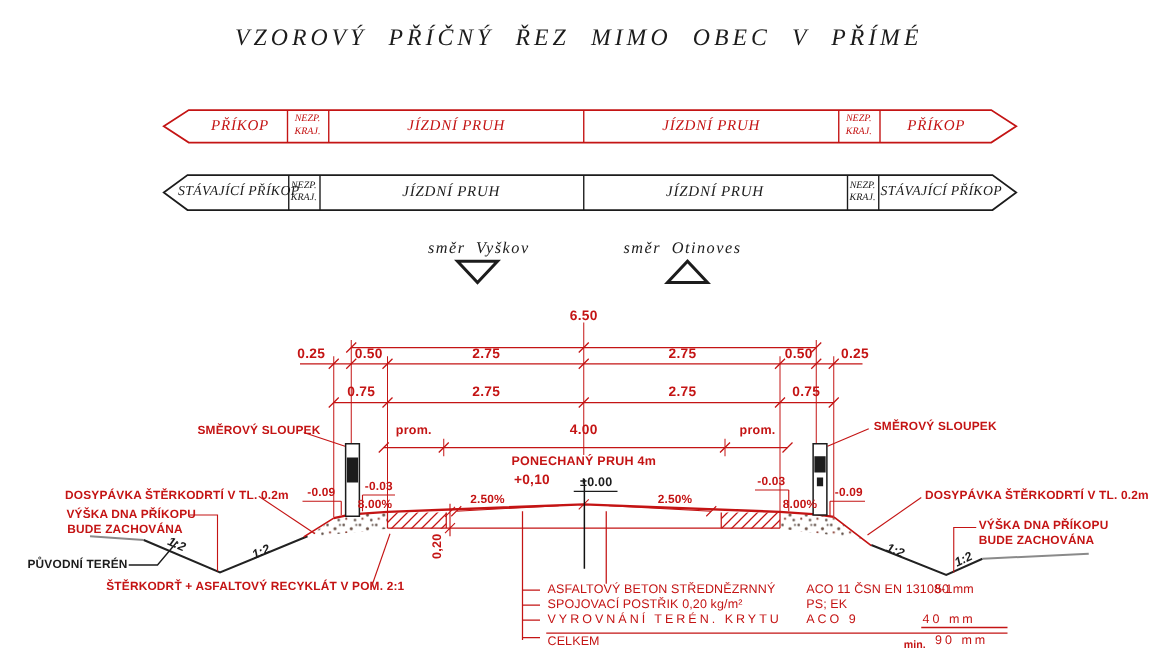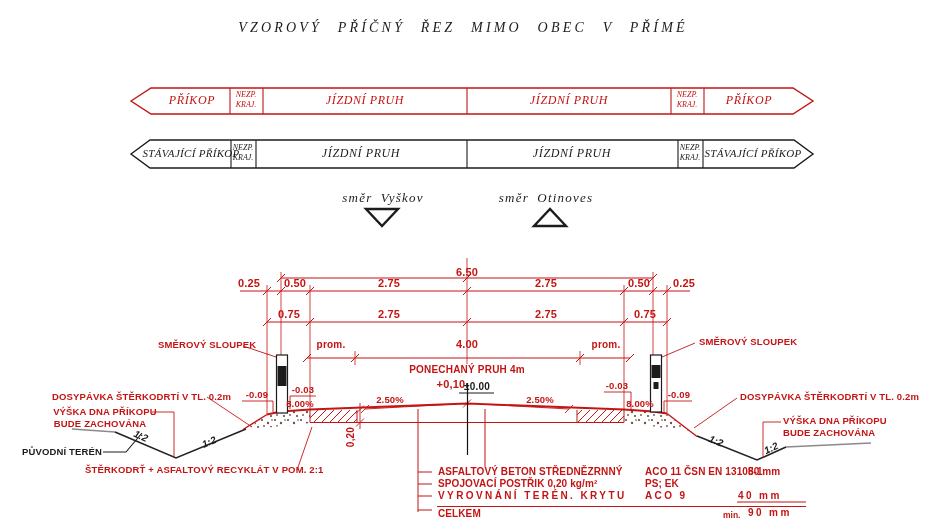--- a/index.html
+++ b/index.html
@@ -7,27 +7,27 @@
          font-family:"Liberation Sans",sans-serif;}
   #stage svg{position:absolute;left:0;top:0;}
   .t{position:absolute;white-space:nowrap;}
   .c{transform:translateX(-50%);}
   .red{color:#c41414;}
   .blk{color:#1c1c1c;}
   .lab{font-weight:bold;font-size:9.5px;letter-spacing:.15px;text-align:center;}
   .dim{font-weight:bold;font-size:11px;letter-spacing:.2px;}
   .dimsm{font-weight:bold;font-size:10px;letter-spacing:.2px;}
   .serif-i{font-family:"Liberation Serif","DejaVu Serif",serif;font-style:italic;}
-  .title1{font-size:14px;letter-spacing:3.2px;word-spacing:9px;font-style:italic;}
+  .title1{font-size:19px;letter-spacing:3.2px;word-spacing:9px;font-style:italic;}
   .title2{font-size:16.5px;letter-spacing:2.6px;word-spacing:4px;}
   .band{font-size:12px;letter-spacing:.6px;}
   .bandxs{font-size:11px;letter-spacing:.3px;}
   .bandsm{font-size:8px;letter-spacing:0;}
   .dir{font-size:13px;letter-spacing:1.2px;word-spacing:4px;}
-  .mat{font-weight:bold;font-size:10px;letter-spacing:.1px;}
+  .mat{font-weight:normal;font-size:10px;letter-spacing:.1px;}
   .spaced{letter-spacing:2.4px;}
   .slope12{font-weight:bold;font-style:italic;font-size:10px;}
 </style>
 </head>
 <body>
 
 <div id="stage">
 
   <svg width="933" height="525" viewBox="0 0 933 525">
     <defs>
@@ -138,38 +138,38 @@
   <div class="t c serif-i blk bandsm" style="left:243px;top:153px">KRAJ.</div>
   <div class="t c serif-i blk band" style="left:361px;top:146px">JÍZDNÍ PRUH</div>
   <div class="t c serif-i blk band" style="left:572px;top:146px">JÍZDNÍ PRUH</div>
   <div class="t c serif-i blk bandsm" style="left:690px;top:143px">NEZP.</div>
   <div class="t c serif-i blk bandsm" style="left:690px;top:153px">KRAJ.</div>
   <div class="t c serif-i blk bandxs" style="left:753px;top:147px">STÁVAJÍCÍ PŘÍKOP</div>
 
   <div class="t c serif-i blk dir" style="left:383px;top:190px">směr Vyškov</div>
   <div class="t c serif-i blk dir" style="left:546px;top:190px">směr Otinoves</div>
 
-  <div class="t c red dim" style="left:467px;top:266px">6.50</div>
+  <div class="t c red dim" style="left:467px;top:247px">6.50</div>
   <div class="t c red dim" style="left:249px;top:277px">0.25</div>
   <div class="t c red dim" style="left:295px;top:277px">0.50</div>
   <div class="t c red dim" style="left:389px;top:277px">2.75</div>
   <div class="t c red dim" style="left:546px;top:277px">2.75</div>
   <div class="t c red dim" style="left:639px;top:277px">0.50</div>
   <div class="t c red dim" style="left:684px;top:277px">0.25</div>
   <div class="t c red dim" style="left:289px;top:308px">0.75</div>
   <div class="t c red dim" style="left:389px;top:308px">2.75</div>
   <div class="t c red dim" style="left:546px;top:308px">2.75</div>
   <div class="t c red dim" style="left:645px;top:308px">0.75</div>
   <div class="t c red dimsm" style="left:331px;top:339px">prom.</div>
   <div class="t c red dim" style="left:467px;top:338px">4.00</div>
   <div class="t c red dimsm" style="left:606px;top:339px">prom.</div>
   <div class="t c red dimsm" style="left:467px;top:364px">PONECHANÝ PRUH 4m</div>
   <div class="t red dimsm" style="left:350px;top:437px;transform:translate(-50%,-50%) rotate(-90deg)">0,20</div>
 
-  <div class="t red dim" style="left:425px;top:378px;width:52px;text-align:center">+0,10</div>
+  <div class="t red dim" style="left:388px;top:378px;width:52px;text-align:right">+0,10</div>
   <div class="t c blk dimsm" style="left:477px;top:381px">±0.00</div>
   <div class="t c red lab" style="left:257px;top:389px">-0.09</div>
   <div class="t c red lab" style="left:303px;top:384px">-0.03</div>
   <div class="t c red lab" style="left:617px;top:380px">-0.03</div>
   <div class="t c red lab" style="left:679px;top:389px">-0.09</div>
 
   <div class="t c red lab" style="left:390px;top:394px">2.50%</div>
   <div class="t c red lab" style="left:540px;top:394px">2.50%</div>
   <div class="t c red lab" style="left:300px;top:398px">8.00%</div>
   <div class="t c red lab" style="left:640px;top:398px">8.00%</div>

